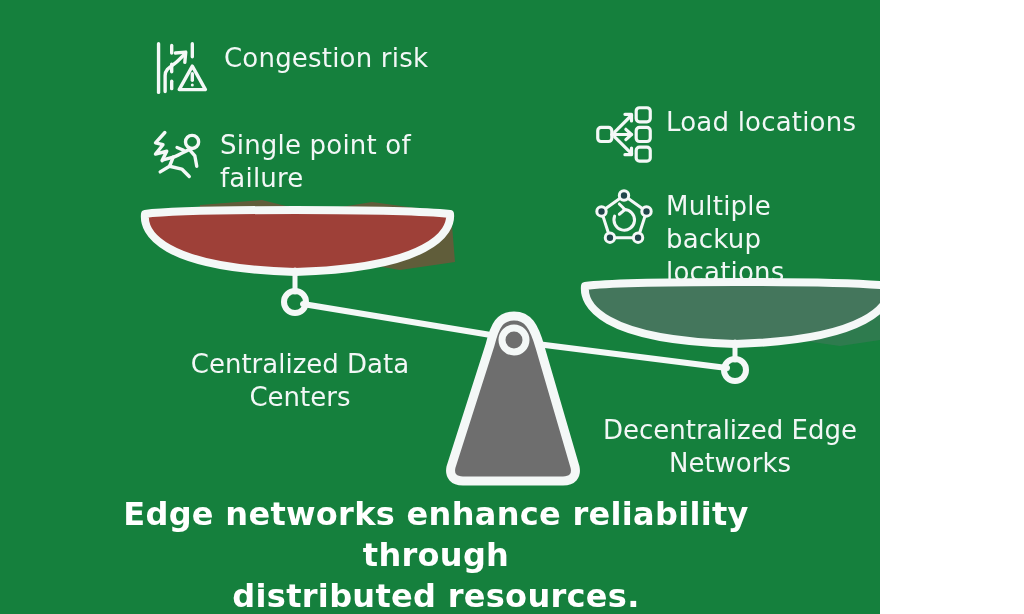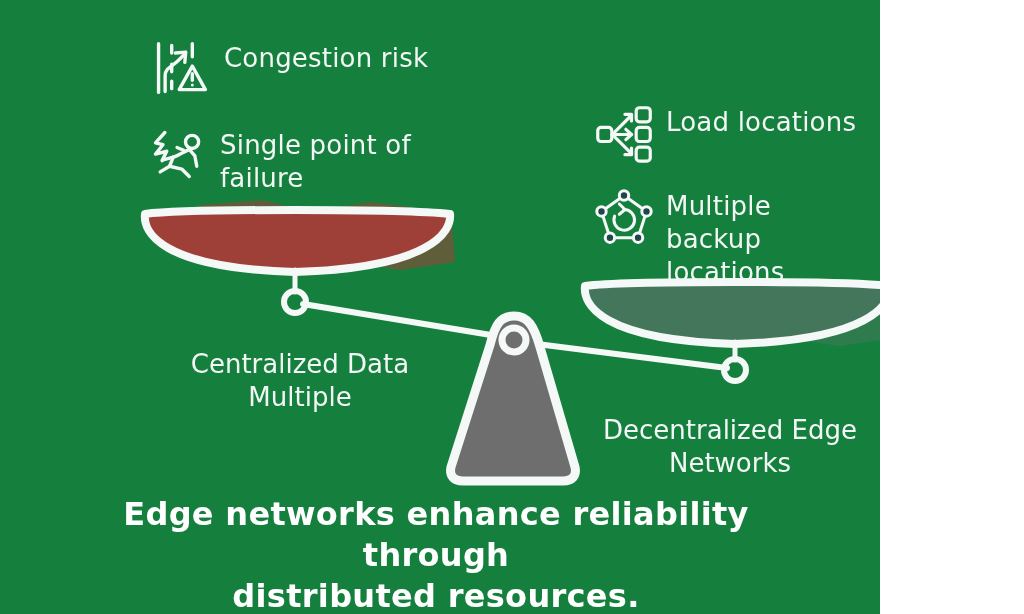--- a/index.html
+++ b/index.html
@@ -214,21 +214,21 @@
       <circle cx="8" cy="25" r="5" fill="#1f464a"></circle>
       <path d="M22 30 A11 11 0 1 0 32 23"></path>
       <polyline points="27,17 33,23 27,28"></polyline>
     </svg>
     <div class="feature-label">Multiple
 backup
 locations</div>
   </div>
 
   <div class="pan-label" id="label-left">Centralized Data
-Multiple</div>
+Centers</div>
 
   <div class="pan-label" id="label-right">Decentralized Edge
 Networks</div>
 
   <div id="caption">Edge networks enhance reliability through
 distributed resources.</div>
 
 </div>
 
 </body></html>

